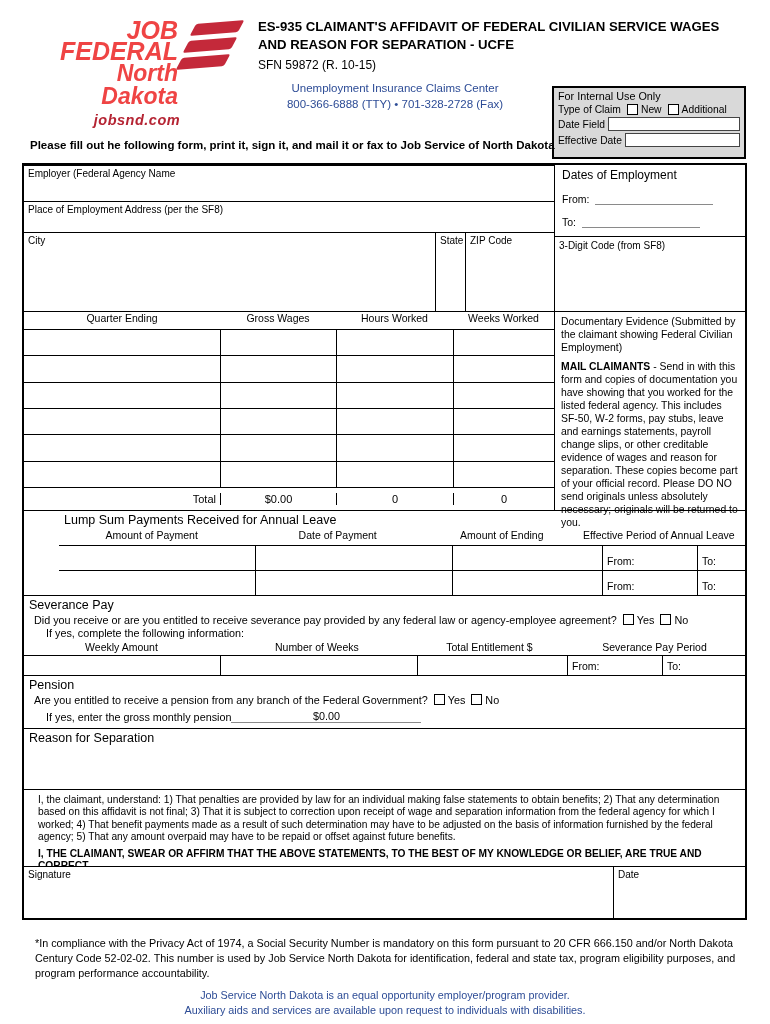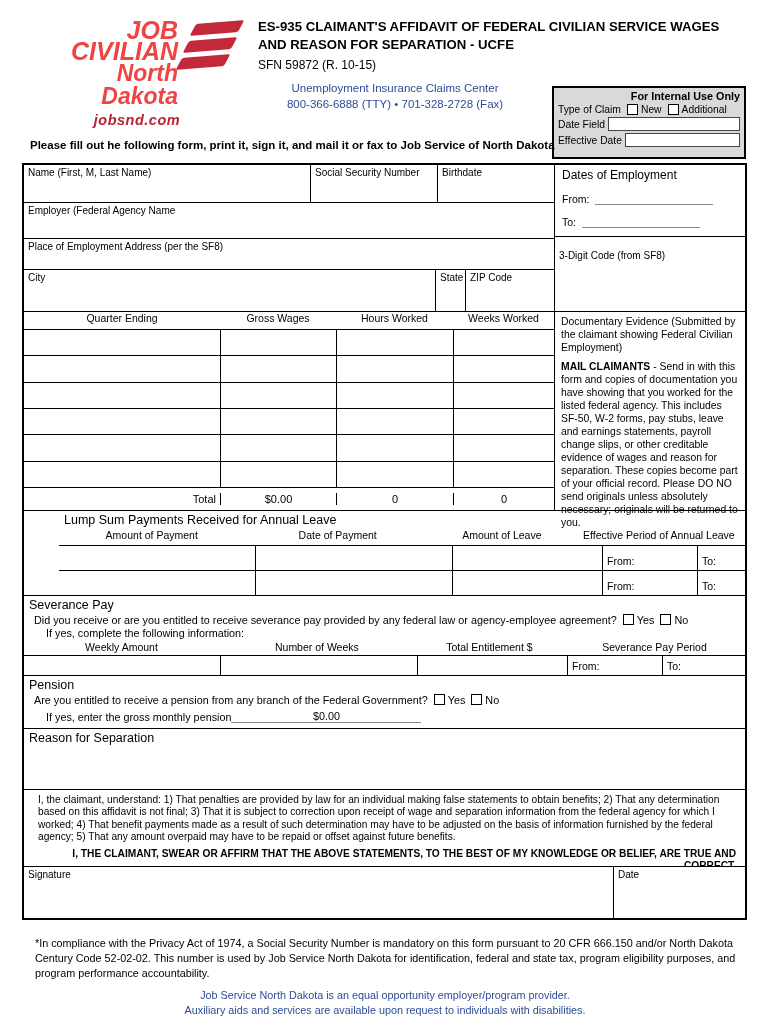--- a/index.html
+++ b/index.html
@@ -22,21 +22,21 @@
 
   .title-block { position:absolute; left:258px; top:18px; width:505px; }
   .form-title { font-weight:bold; font-size:13.2px; line-height:17.5px; }
   .form-number { font-size:12px; margin-top:5px; }
 
   .addr { position:absolute; left:228px; top:81px; width:334px; text-align:center;
           color:#2d4c96; font-size:11.5px; line-height:15.5px; }
 
   .ibox { position:absolute; left:552px; top:86px; width:194px; height:73px;
           background:#d9d9d9; border:2px solid #000; padding:2px 4px; font-size:10.3px; }
-  .ibox-title { font-weight:bold; font-size:10.8px;text-align:right; }
+  .ibox-title { font-weight:normal; font-size:10.8px; }
   .ibox-row { display:flex; align-items:center; margin-top:2px; white-space:nowrap; }
   .ibox-input { display:inline-block; flex:1; height:14px; background:#fff;
                 border:1px solid #444; margin-left:3px; }
   .cb { display:inline-block; width:11px; height:11px; border:1px solid #000;
         background:#fff; vertical-align:-2px; margin:0 3px 0 6px; flex:none; }
 
   .instruction { position:absolute; left:30px; top:139px; font-size:11.5px; font-weight:bold; }
 
   
   .form { position:absolute; left:22px; top:163px; width:725px; height:757px;
@@ -85,21 +85,21 @@
   .sv-row { flex:1; display:flex; }
   .sv-row .ft-cell { align-items:center; padding-bottom:0; }
 
   .secE { height:53px; flex:none; }
   .pen-line { display:flex; align-items:flex-end; padding-left:22px; font-size:10.8px; margin-top:3px; }
   .pen-ul { width:190px; border-bottom:1px solid #8a8a8a; text-align:center; height:13px; }
 
   .secF { height:61px; flex:none; }
 
   .secG { height:77px; flex:none; padding:4px 9px 0 14px; font-size:10.2px; line-height:12.4px; overflow:hidden; }
-  .oath { font-weight:bold; margin-top:4px;text-align:right; }
+  .oath { font-weight:bold; margin-top:4px; }
 
   .secH { flex:1; display:flex; }
   .c-sig { flex:1; } .c-date { width:132px; }
 
   
   .footnote { position:absolute; left:35px; top:936px; width:712px; font-size:10.8px; line-height:15px; }
   .eoe { position:absolute; left:0; top:988px; width:770px; text-align:center;
          color:#2d4c96; font-size:10.8px; line-height:15px; }
 </style>
 </head>
@@ -108,21 +108,21 @@
 <div class="page">
 
   <div class="logo">
     <div class="logo-flag">
       <div class="flag-bar b1"></div>
         <div class="flag-bar b2"></div>
         <div class="flag-bar b3"></div>
     </div>
     <div class="logo-names">
       <div class="logo-l1">JOB</div>
-      <div class="logo-l2">CIVILIAN</div>
+      <div class="logo-l2">FEDERAL</div>
       <div class="logo-l3">North Dakota</div>
     </div>
     <div class="logo-site">jobsnd.com</div>
   </div>
 
   <div class="title-block">
     <div class="form-title">
       <div>ES-935 CLAIMANT'S AFFIDAVIT OF FEDERAL CIVILIAN SERVICE WAGES</div>
       <div>AND REASON FOR SEPARATION - UCFE</div>
     </div>
@@ -152,46 +152,41 @@
       <span class="ibox-input"></span>
     </div>
   </div>
 
   <div class="instruction">Please fill out he following form, print it, sign it, and mail it or fax to Job Service of North Dakota</div>
 
   <div class="form">
 
     <div class="secA">
       <div class="a-left">
-        <div class="rowA1">
-          <div class="c-name lbl">Name (First, M, Last Name)</div>
-          <div class="c-ssn bl lbl">Social Security Number</div>
-          <div class="c-bd bl lbl">Birthdate</div>
-        </div>
         <div class="rowA2 bt lbl">Employer (Federal Agency Name</div>
         <div class="rowA3 bt lbl">Place of Employment Address (per the SF8)</div>
         <div class="rowA4 bt">
           <div class="c-city lbl">City</div>
           <div class="c-state bl lbl">State</div>
           <div class="c-zip bl lbl">ZIP Code</div>
         </div>
       </div>
       <div class="a-right bl">
         <div class="dates-top">
           <div class="dates-title">Dates of Employment</div>
           <div class="ul-row">
             <span>From:</span>
             <span class="ul-line"></span>
           </div>
           <div class="ul-row">
             <span>To:</span>
             <span class="ul-line"></span>
           </div>
         </div>
-        <div class="bt lbl" style="margin:8px -7px 0; padding-top:13px; height:62px;">3-Digit Code (from SF8)</div>
+        <div class="bt lbl" style="margin:8px -7px 0; padding-top:3px; height:62px;">3-Digit Code (from SF8)</div>
       </div>
     </div>
 
     <div class="secB bt">
       <div class="b-left">
         <div class="gw-head">
           <div class="gwc1">Quarter Ending</div>
           <div class="gwc2">Gross Wages</div>
           <div class="gwc3">Hours Worked</div>
           <div class="gwc4">Weeks Worked</div>
@@ -243,21 +238,21 @@
         <p>Documentary Evidence (Submitted by the claimant showing Federal Civilian Employment)</p>
         <p><b>MAIL CLAIMANTS</b><span> - Send in with this form and copies of documentation you have showing that you worked for the listed federal agency. This includes SF-50, W-2 forms, pay stubs, leave and earnings statements, payroll change slips, or other creditable evidence of wages and reason for separation. These copies become part of your official record. Please DO NO send originals unless absolutely necessary; originals will be returned to you.</span></p>
       </div>
     </div>
 
     <div class="secC bt">
       <div class="ls-title sec-title">Lump Sum Payments Received for Annual Leave</div>
       <div class="ls-head">
         <div class="lsc1">Amount of Payment</div>
         <div class="lsc2">Date of Payment</div>
-        <div class="lsc3">Amount of Leave</div>
+        <div class="lsc3">Amount of Ending</div>
         <div class="lsc4">Effective Period of Annual Leave</div>
       </div>
       <div class="ls-row bt">
         <div class="lsc1"></div>
         <div class="lsc2 bl"></div>
         <div class="lsc3 bl"></div>
         <div class="cfrom bl ft-cell">
             <span>From:</span>
           </div>
         <div class="cto bl ft-cell">

